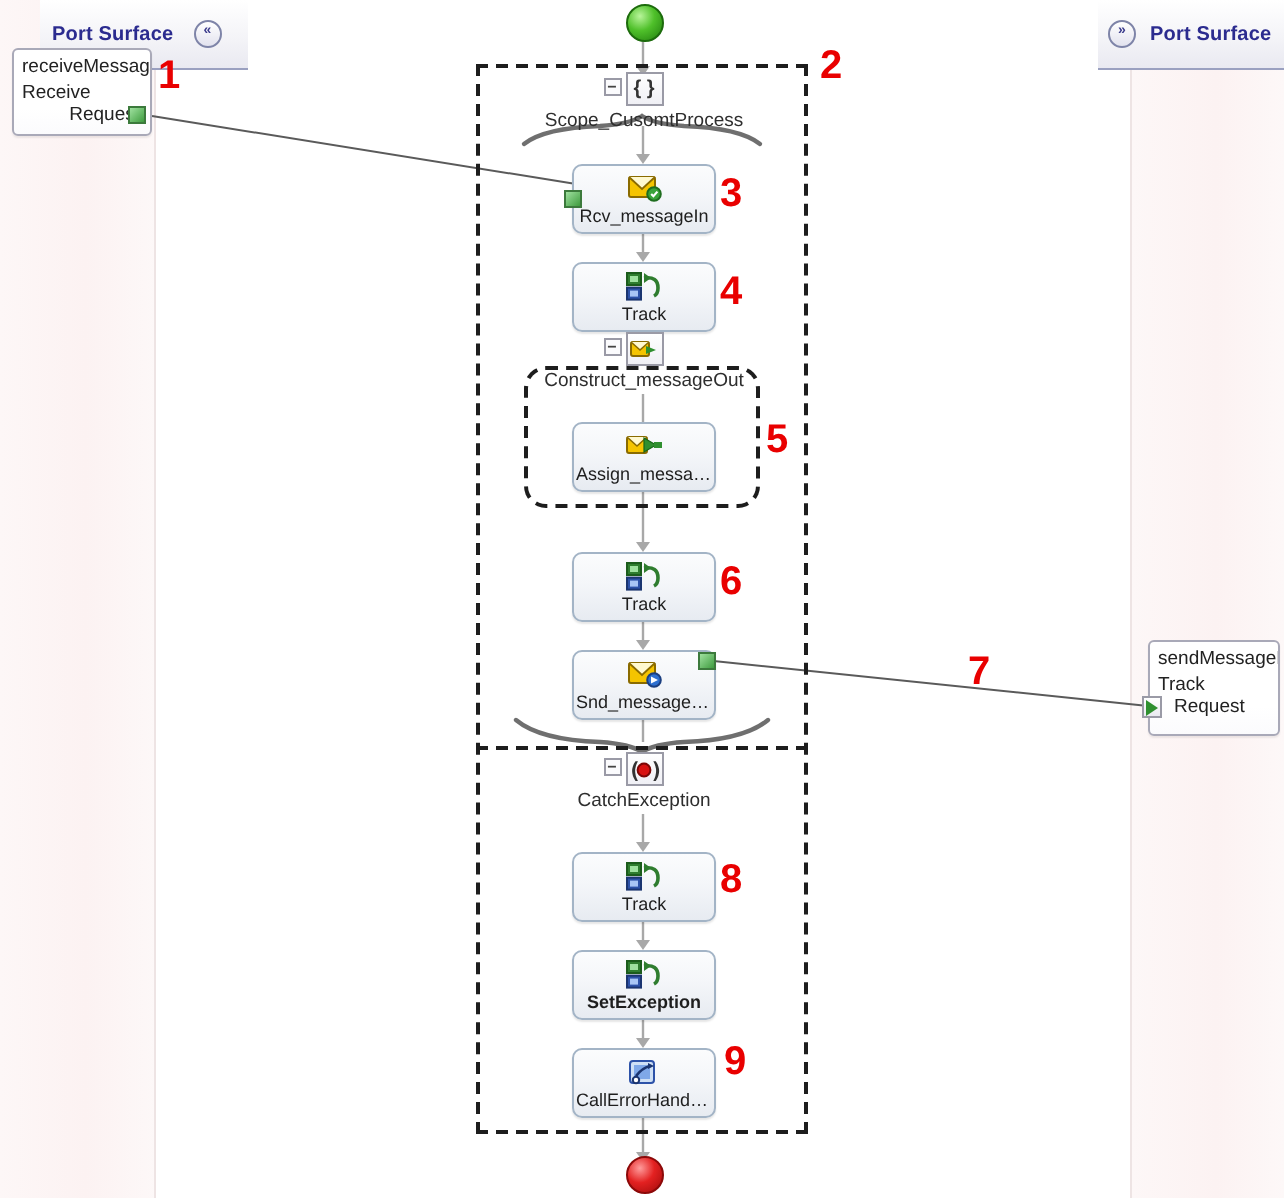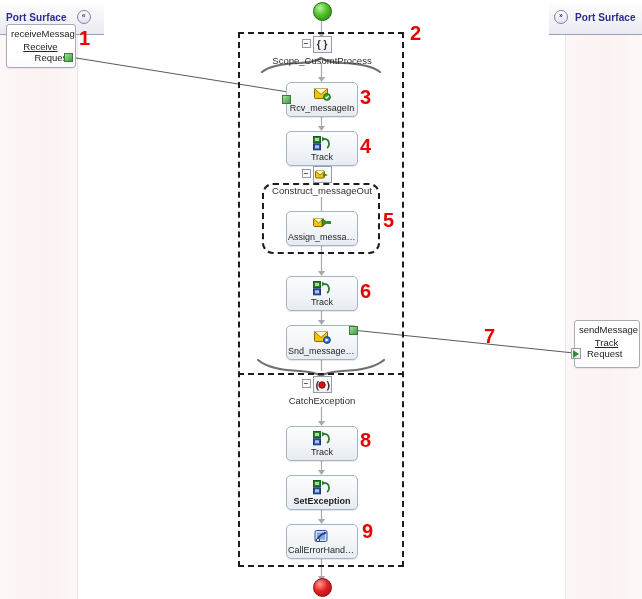--- a/index.html
+++ b/index.html
@@ -30,20 +30,21 @@
   
   .port-header {
     position: absolute;
     top: 0;
     height: 35px;
     background: linear-gradient(to bottom, #ffffff 0%, #f3f3f7 60%, #e9e9f1 100%);
     border-bottom: 1px solid #9aa0c0;
     display: flex;
     align-items: center;
     box-sizing: border-box;
+    margin-left: 20px;
   }
   #left-port-header  { left: 0;  width: 104px; padding-left: 6px; }
   #right-port-header { right: 0; width: 93px;  padding-left: 5px; }
 
   .port-header-title {
     font-size: 10px;
     font-weight: bold;
     color: #2b2b8f;
     letter-spacing: 0.1px;
     white-space: nowrap;
@@ -84,24 +85,23 @@
   .port-title {
     font-size: 9.5px;
     color: #222;
     padding: 3px 4px 1px 4px;
     white-space: nowrap;
     overflow: hidden;
   }
   .port-op {
     font-size: 9.5px;
     color: #222;
-    text-align: center;
+    text-align: left;
     padding: 1px 5px 0 4px;
     white-space: nowrap;
-    text-decoration: underline;
   }
   .port-msgrow {
     font-size: 9.5px;
     color: #222;
     text-align: right;
     padding: 0 5px 2px 4px;
     white-space: nowrap;
   }
 
   #receive-port-box { left: 6px;  top: 24px; width: 70px;  height: 44px; }

